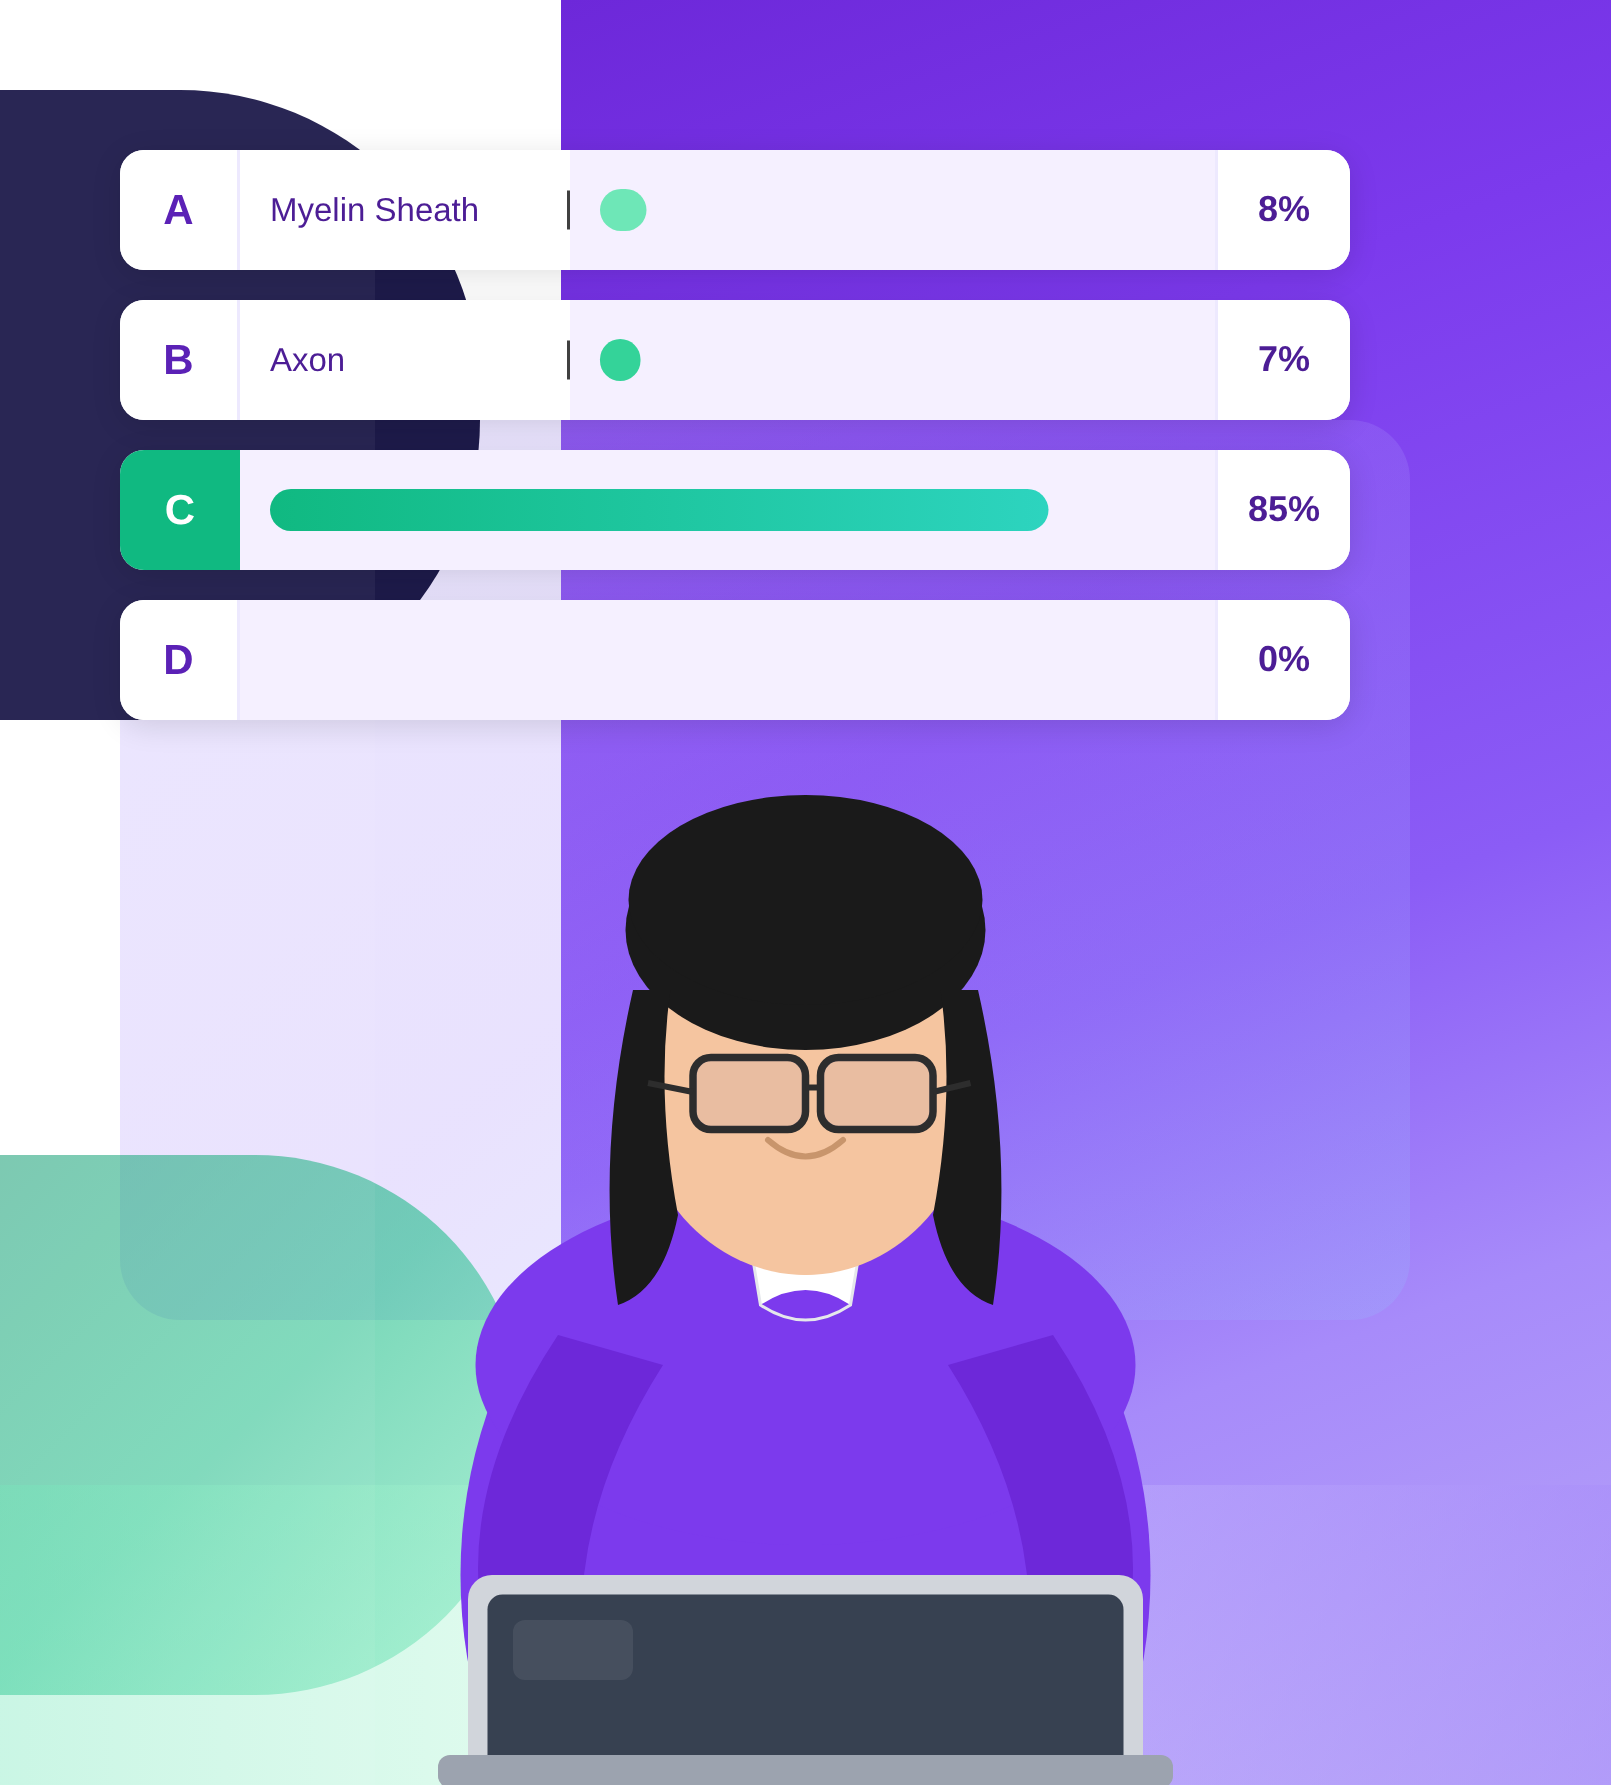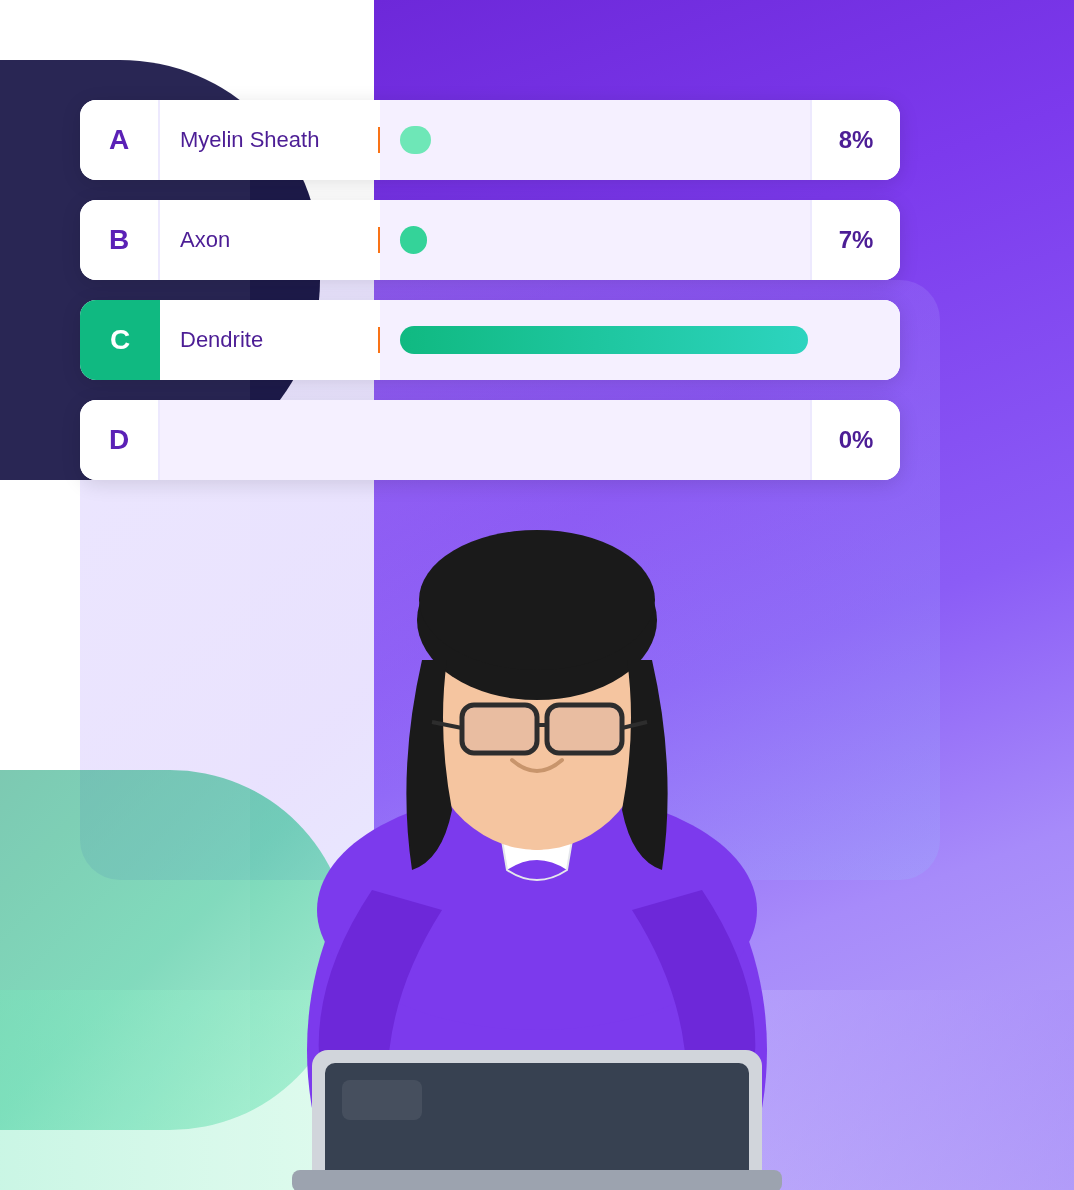--- a/index.html
+++ b/index.html
@@ -62,21 +62,21 @@
       border-right: none;
     }
 
     .option-label {
       width: 220px;
       min-width: 220px;
       padding: 0 20px;
       font-size: 22px;
       font-weight: 500;
       color: #4c1d95;
-      border-right: 2px solid #f97316;
+      border-right: 2px solid #404040;
     }
 
     .option-bar-container {
       flex: 1;
       height: 100%;
       display: flex;
       align-items: center;
       padding: 0 20px;
       background: #f5f0ff;
     }
@@ -257,26 +257,26 @@
     <div class="option-bar-container">
       <div class="option-bar-track">
         <div class="option-bar-fill small"></div>
       </div>
     </div>
     <div class="option-percent">7%</div>
   </div>
 
   <div class="option-row">
     <div class="option-letter correct">C</div>
-    <div class="option-label">Dendrite</div>
     <div class="option-bar-container">
       <div class="option-bar-track">
         <div class="option-bar-fill large"></div>
       </div>
     </div>
+    <div class="option-percent">85%</div>
   </div>
 
   <div class="option-row">
     <div class="option-letter">D</div>
     <div class="option-bar-container">
       <div class="option-bar-track">
         <div class="option-bar-fill zero"></div>
       </div>
     </div>
     <div class="option-percent">0%</div>

